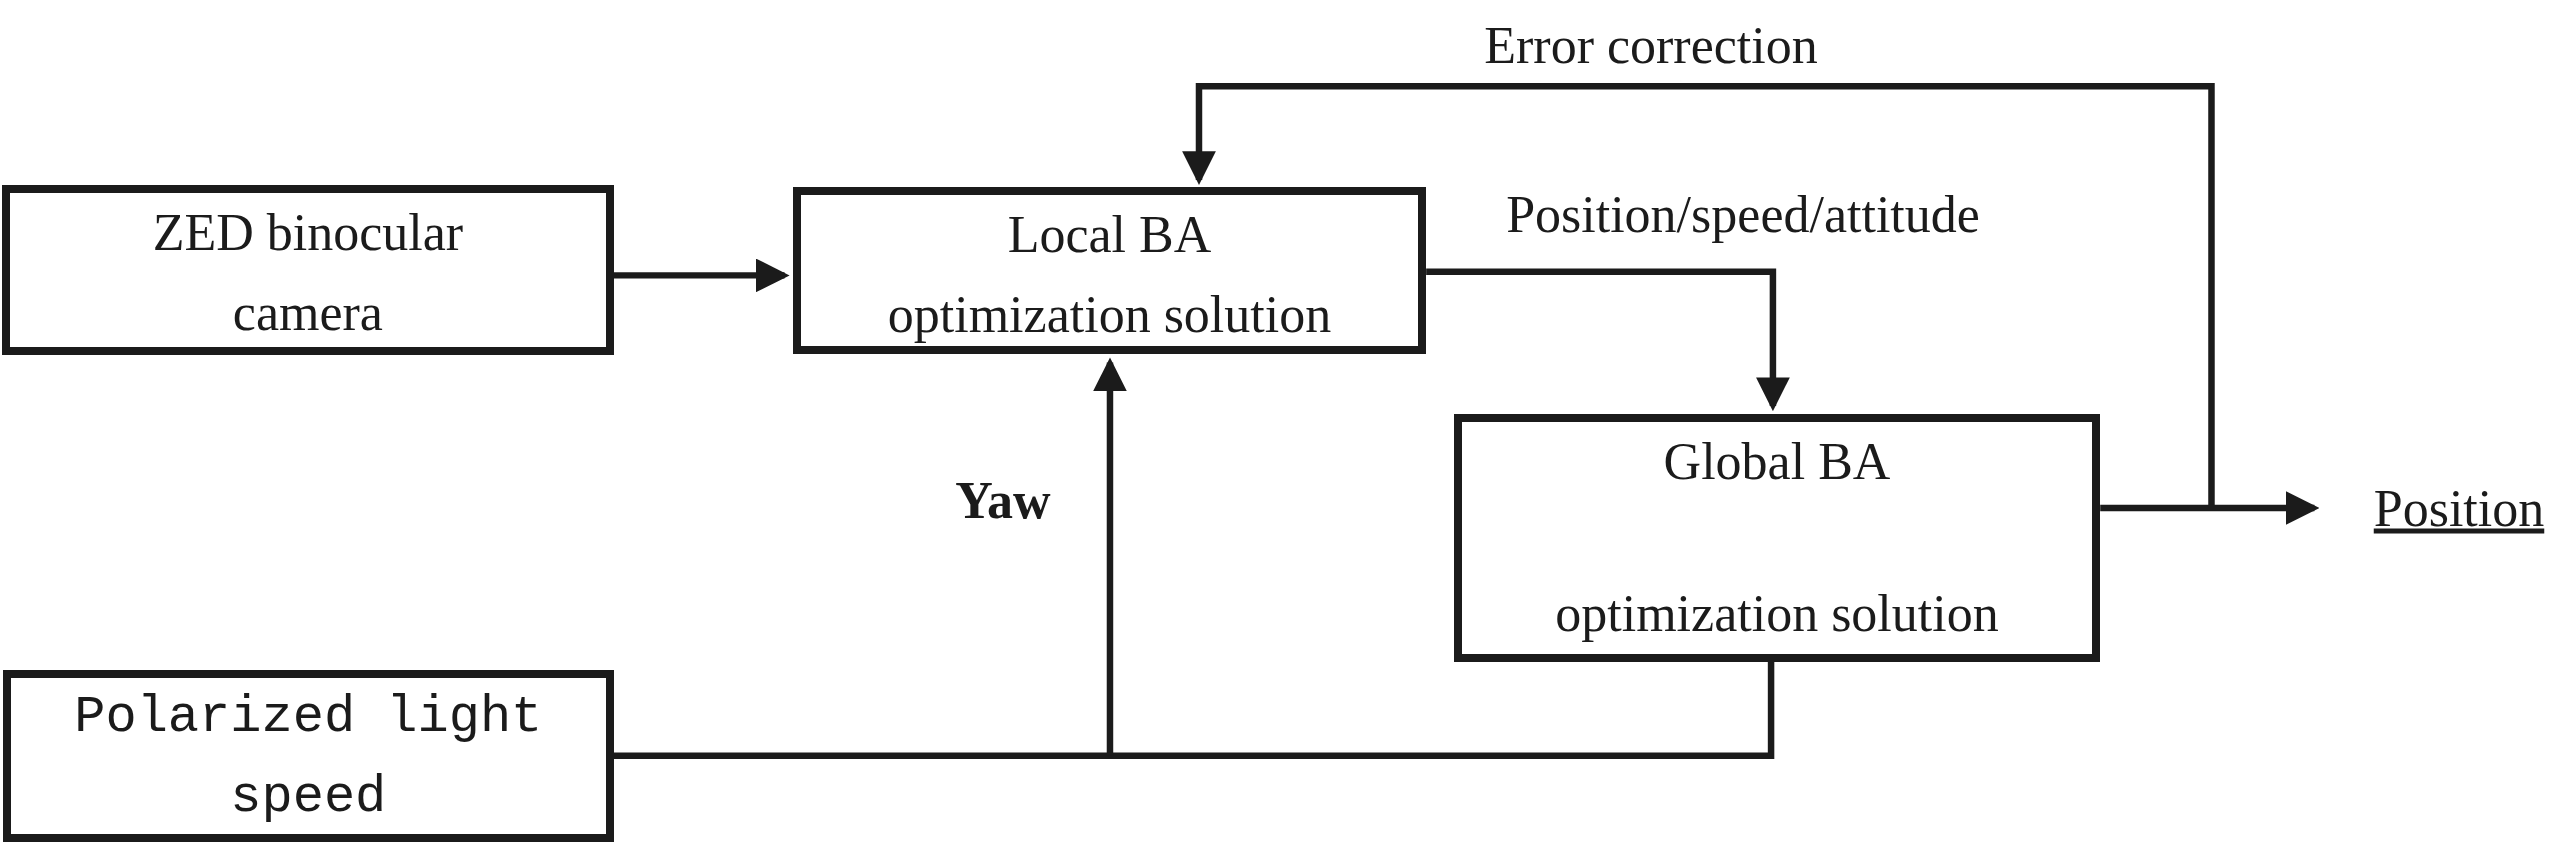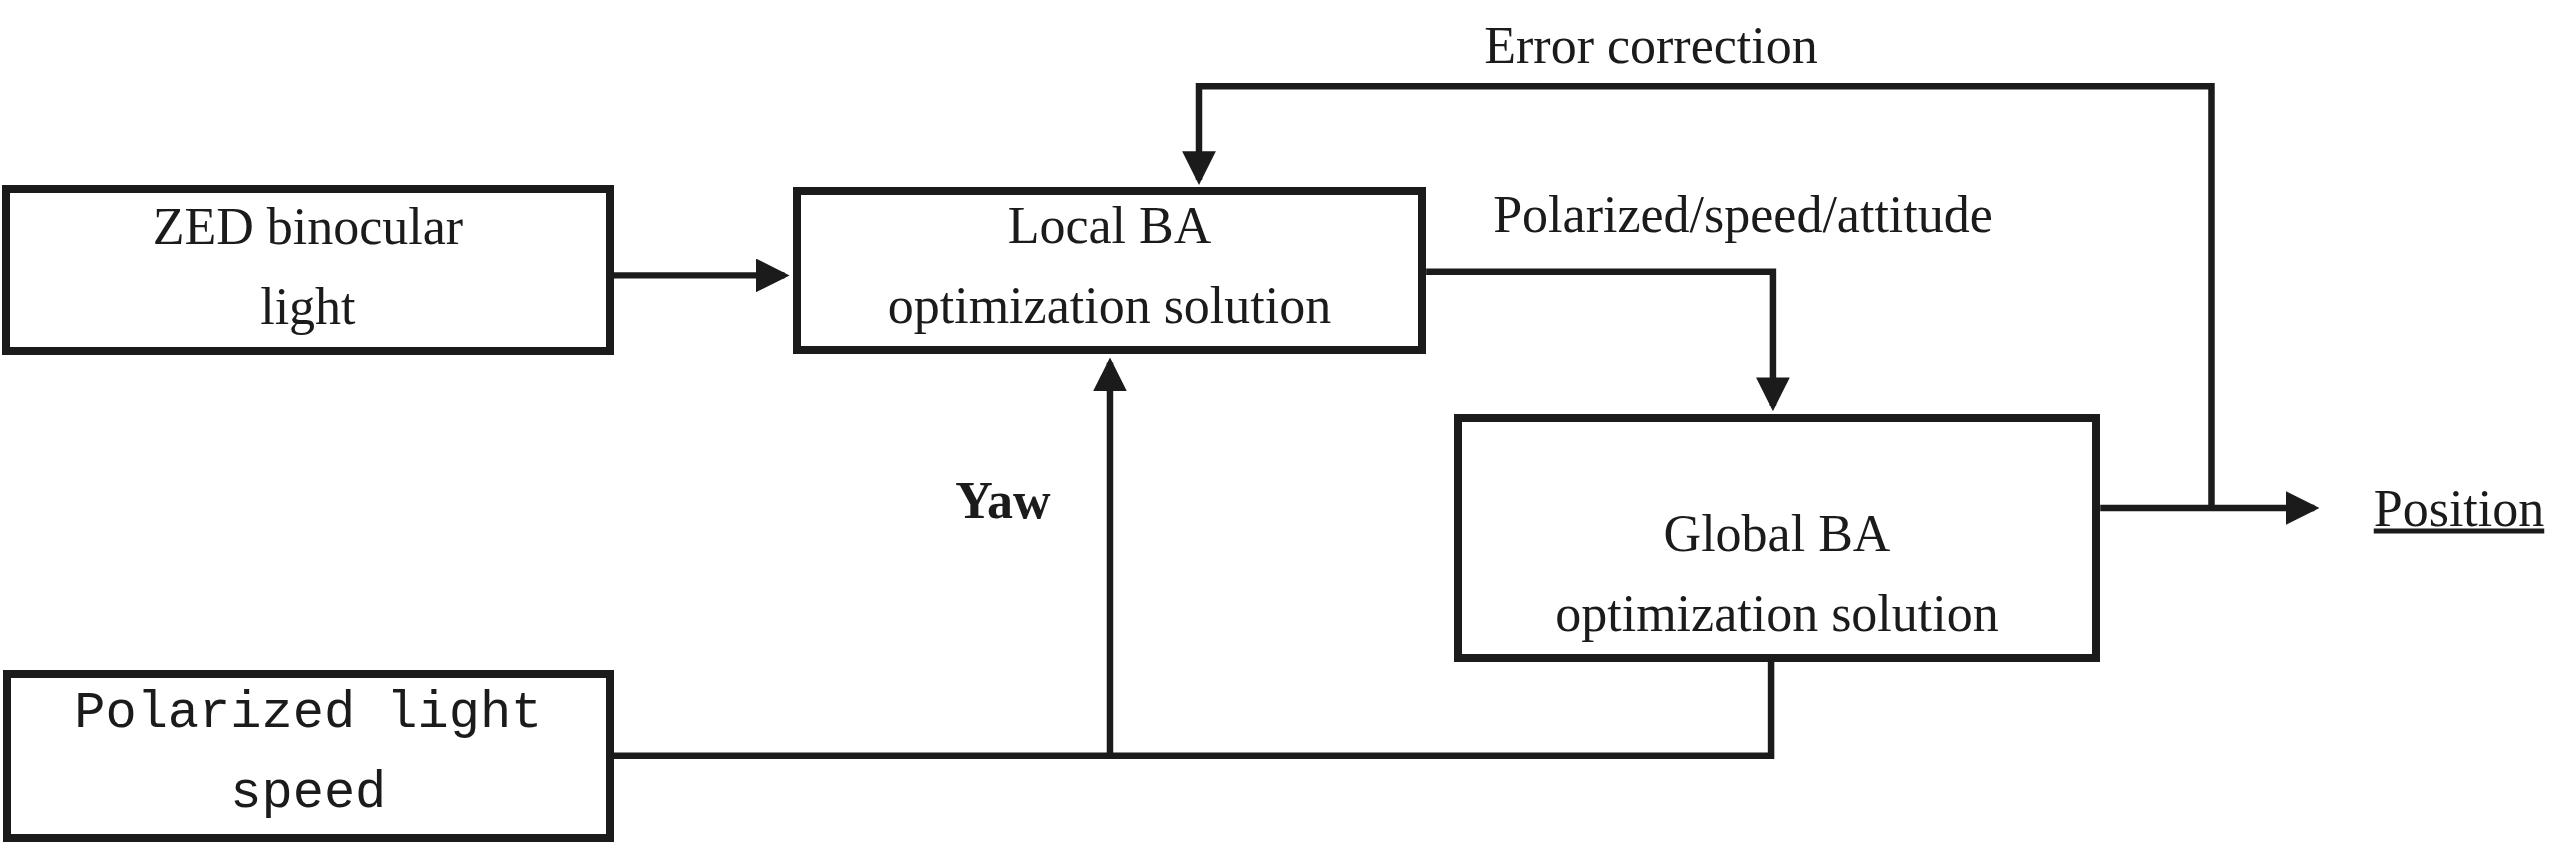--- a/index.html
+++ b/index.html
@@ -17,21 +17,21 @@
   }
   .wires{position:absolute;left:0;top:0;width:2576px;height:866px;}
   .wires path{stroke:var(--ink);stroke-width:7;fill:none;}
   .wires .ah{fill:var(--ink);stroke:none;}
   .node{
     position:absolute;
     box-sizing:border-box;
     border:8.3px solid var(--ink);
     background:var(--background);
     display:flex;flex-direction:column;
-    align-items:center;justify-content:flex-end;
+    align-items:center;justify-content:space-between;
     text-align:center;
     font-size:52px;line-height:80px;
     white-space:nowrap;
   }
   .node-zed      {left:1.9px;   top:185px; width:612px; height:170px;}
   .node-local    {left:793px; top:187px; width:633px; height:167px; }
   .node-global   {left:1454px;top:414px; width:646px; height:248px;}
   .node-polarized{left:2.8px;   top:670px; width:611px; height:172px;font-family:Liberation Mono, monospace;}
   .edge-label{
     position:absolute;
@@ -58,41 +58,41 @@
     <path d="M662 297 H846" marker-end="url(#arrowhead)"></path>
     <path d="M2385 548 V93 H1293 V194" marker-end="url(#arrowhead)"></path>
     <path d="M1538 293 H1912 V438" marker-end="url(#arrowhead)"></path>
     <path d="M662 815 H1910 V671" marker-end="url(#arrowhead)"></path>
     <path d="M1197 815 V391" marker-end="url(#arrowhead)"></path>
     <path d="M2265 548 H2496" marker-end="url(#arrowhead)"></path>
   </svg>
 
   <div class="node node-zed">
     <span>ZED binocular</span>
-    <span>light</span>
+    <span>camera</span>
   </div>
 
   <div class="node node-local">
     <span>Local BA</span>
     <span>optimization solution</span>
   </div>
 
   <div class="node node-global">
     <span>Global BA</span>
     <span>optimization solution</span>
   </div>
 
   <div class="node node-polarized">
     <span>Polarized light</span>
     <span>speed</span>
   </div>
 
   <div class="edge-label lbl-error">Error correction</div>
 
-  <div class="edge-label lbl-psa">Polarized/speed/attitude</div>
+  <div class="edge-label lbl-psa">Position/speed/attitude</div>
 
   <div class="edge-label lbl-yaw">Yaw</div>
 
   <div class="edge-label lbl-output">
     <div>Position</div>
   </div>
 
 </div>
 
 

